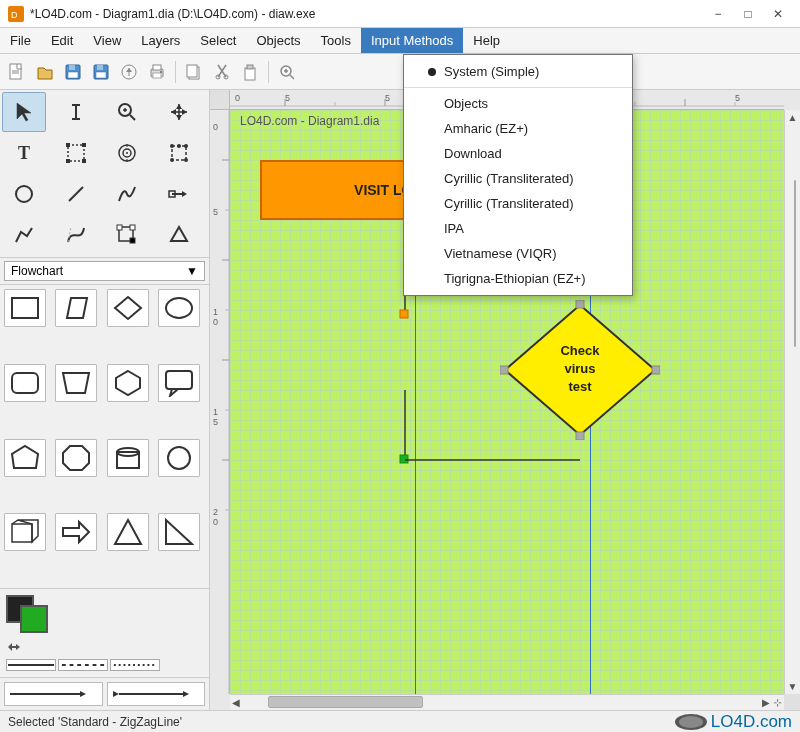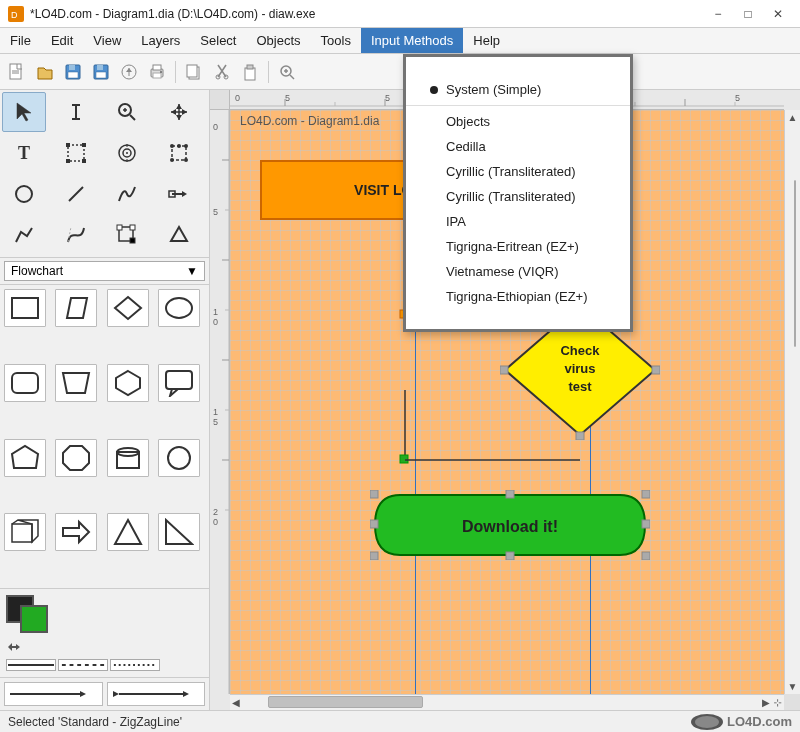--- a/index.html
+++ b/index.html
@@ -214,25 +214,25 @@
       color: #333;
     }
     #statusbar .logo { font-size: 11px; color: #888; font-weight: bold; }
 
     
     #dropdown-menu {
       position: absolute;
       top: 54px;
       left: 403px;
       background: white;
-      border: 3px solid #737373;
+      border: 1px solid #737373;
       box-shadow: 2px 3px 8px rgba(0,0,0,0.25);
       z-index: 100;
       min-width: 230px;
-      padding: 20px 0;
+      padding: 4px 0;
     }
     .dropdown-item {
       padding: 5px 24px;
       cursor: pointer;
       font-size: 13px;
       color: #222;
       display: flex;
       align-items: center;
       gap: 8px;
     }
@@ -656,21 +656,21 @@
         <line x1="15" y1="300" x2="19" y2="300" stroke="#bbb" stroke-width="1"></line>
         <text x="3" y="305" font-size="9" fill="#666">1</text>
         <text x="3" y="315" font-size="9" fill="#666">5</text>
         <line x1="12" y1="350" x2="19" y2="350" stroke="#999" stroke-width="1"></line>
         <line x1="15" y1="400" x2="19" y2="400" stroke="#bbb" stroke-width="1"></line>
         <text x="3" y="405" font-size="9" fill="#666">2</text>
         <text x="3" y="415" font-size="9" fill="#666">0</text>
       </svg>
     </div>
 
-    <div style="position:absolute; top:20px; left:20px; right:16px; bottom:16px; background:#fdba74; overflow:hidden;">
+    <div style="position:absolute; top:20px; left:20px; right:16px; bottom:16px; background:#bef264; overflow:hidden;">
 
       <div class="canvas-grid"></div>
 
       <div style="position:absolute; top:4px; left:10px; font-size:12px; color:#555;">LO4D.com - Diagram1.dia</div>
 
       <div style="position:absolute; left:185px; top:0; bottom:0; width:1px; background:#3070c0;"></div>
       <div style="position:absolute; left:360px; top:0; bottom:0; width:1px; background:#3070c0;"></div>
 
       <div style="position:absolute; top:50px; left:30px; width:290px; height:60px; background:#ff9800; border:2px solid #cc6600; display:flex; align-items:center; justify-content:center; font-size:14px; font-weight:bold; color:#222;">
         VISIT LO4D.C...
@@ -696,35 +696,20 @@
           <text x="80" y="73" text-anchor="middle" font-size="13" font-weight="bold" fill="#222">virus</text>
           <text x="80" y="91" text-anchor="middle" font-size="13" font-weight="bold" fill="#222">test</text>
 
           <rect x="0" y="66" width="8" height="8" fill="#aaa" stroke="#888" stroke-width="1"></rect>
           <rect x="76" y="0" width="8" height="8" fill="#aaa" stroke="#888" stroke-width="1"></rect>
           <rect x="152" y="66" width="8" height="8" fill="#aaa" stroke="#888" stroke-width="1"></rect>
           <rect x="76" y="132" width="8" height="8" fill="#aaa" stroke="#888" stroke-width="1"></rect>
         </svg>
       </div>
 
-      <div style="position:absolute; top:380px; left:140px;">
-        <svg width="280" height="70" viewBox="0 0 280 70">
-          <path d="M30,5 L250,5 Q275,5 275,35 Q275,65 250,65 L30,65 Q5,65 5,35 Q5,5 30,5 Z" fill="#22bb22" stroke="#006600" stroke-width="2"></path>
-          <text x="140" y="42" text-anchor="middle" font-size="16" font-weight="bold" fill="#222">Download it!</text>
-
-          <rect x="0" y="30" width="8" height="8" fill="#aaa" stroke="#888" stroke-width="1"></rect>
-          <rect x="136" y="0" width="8" height="8" fill="#aaa" stroke="#888" stroke-width="1"></rect>
-          <rect x="272" y="30" width="8" height="8" fill="#aaa" stroke="#888" stroke-width="1"></rect>
-          <rect x="136" y="62" width="8" height="8" fill="#aaa" stroke="#888" stroke-width="1"></rect>
-          <rect x="0" y="0" width="8" height="8" fill="#aaa" stroke="#888" stroke-width="1"></rect>
-          <rect x="272" y="0" width="8" height="8" fill="#aaa" stroke="#888" stroke-width="1"></rect>
-          <rect x="272" y="62" width="8" height="8" fill="#aaa" stroke="#888" stroke-width="1"></rect>
-          <rect x="0" y="62" width="8" height="8" fill="#aaa" stroke="#888" stroke-width="1"></rect>
-        </svg>
-      </div>
 
     </div>
 
     <div id="scrollbar-v">
       <div style="display:flex;flex-direction:column;align-items:center;height:100%;">
         <div style="font-size:10px;padding:2px;cursor:pointer;color:#555;">▲</div>
         <div style="flex:1;position:relative;">
           <div style="position:absolute;top:10%;left:1px;right:1px;height:30%;background:#c0c0c0;border:1px solid #aaa;border-radius:2px;cursor:pointer;"></div>
         </div>
         <div style="font-size:10px;padding:2px;cursor:pointer;color:#555;">▼</div>
@@ -753,49 +738,49 @@
     <span class="dot"></span>
     <span>System (Simple)</span>
   </div>
   <div class="dropdown-sep"></div>
   <div class="dropdown-item">
     <span style="width:8px;display:inline-block;"></span>
     <span>Objects</span>
   </div>
   <div class="dropdown-item">
     <span style="width:8px;display:inline-block;"></span>
-    <span>Cedilla</span>
+    <span>Amharic (EZ+)</span>
+  </div>
+  <div class="dropdown-item">
+    <span style="width:8px;display:inline-block;"></span>
+    <span>Download</span>
   </div>
   <div class="dropdown-item">
     <span style="width:8px;display:inline-block;"></span>
     <span>Cyrillic (Transliterated)</span>
   </div>
   <div class="dropdown-item">
     <span style="width:8px;display:inline-block;"></span>
     <span>Cyrillic (Transliterated)</span>
   </div>
   <div class="dropdown-item">
     <span style="width:8px;display:inline-block;"></span>
     <span>IPA</span>
-  </div>
-  <div class="dropdown-item">
-    <span style="width:8px;display:inline-block;"></span>
-    <span>Tigrigna-Eritrean (EZ+)</span>
   </div>
   <div class="dropdown-item">
     <span style="width:8px;display:inline-block;"></span>
     <span>Vietnamese (VIQR)</span>
   </div>
   <div class="dropdown-item">
     <span style="width:8px;display:inline-block;"></span>
     <span>Tigrigna-Ethiopian (EZ+)</span>
   </div>
 </div>
 
 <div id="statusbar">
   <span>Selected 'Standard - ZigZagLine'</span>
   <div style="display:flex; align-items:center; gap:4px;">
     <div style="width:32px;height:16px;background:#555;border-radius:50%;display:flex;align-items:center;justify-content:center;">
       <div style="width:24px;height:12px;background:#888;border-radius:50%;"></div>
     </div>
-    <span class="logo" style="color:#737373;font-weight:bold;font-size:13px;">LO4D.com</span>
+    <span class="logo" style="color:#0369a1;font-weight:normal;font-size:17px;">LO4D.com</span>
   </div>
 </div>
 
 </body></html>

